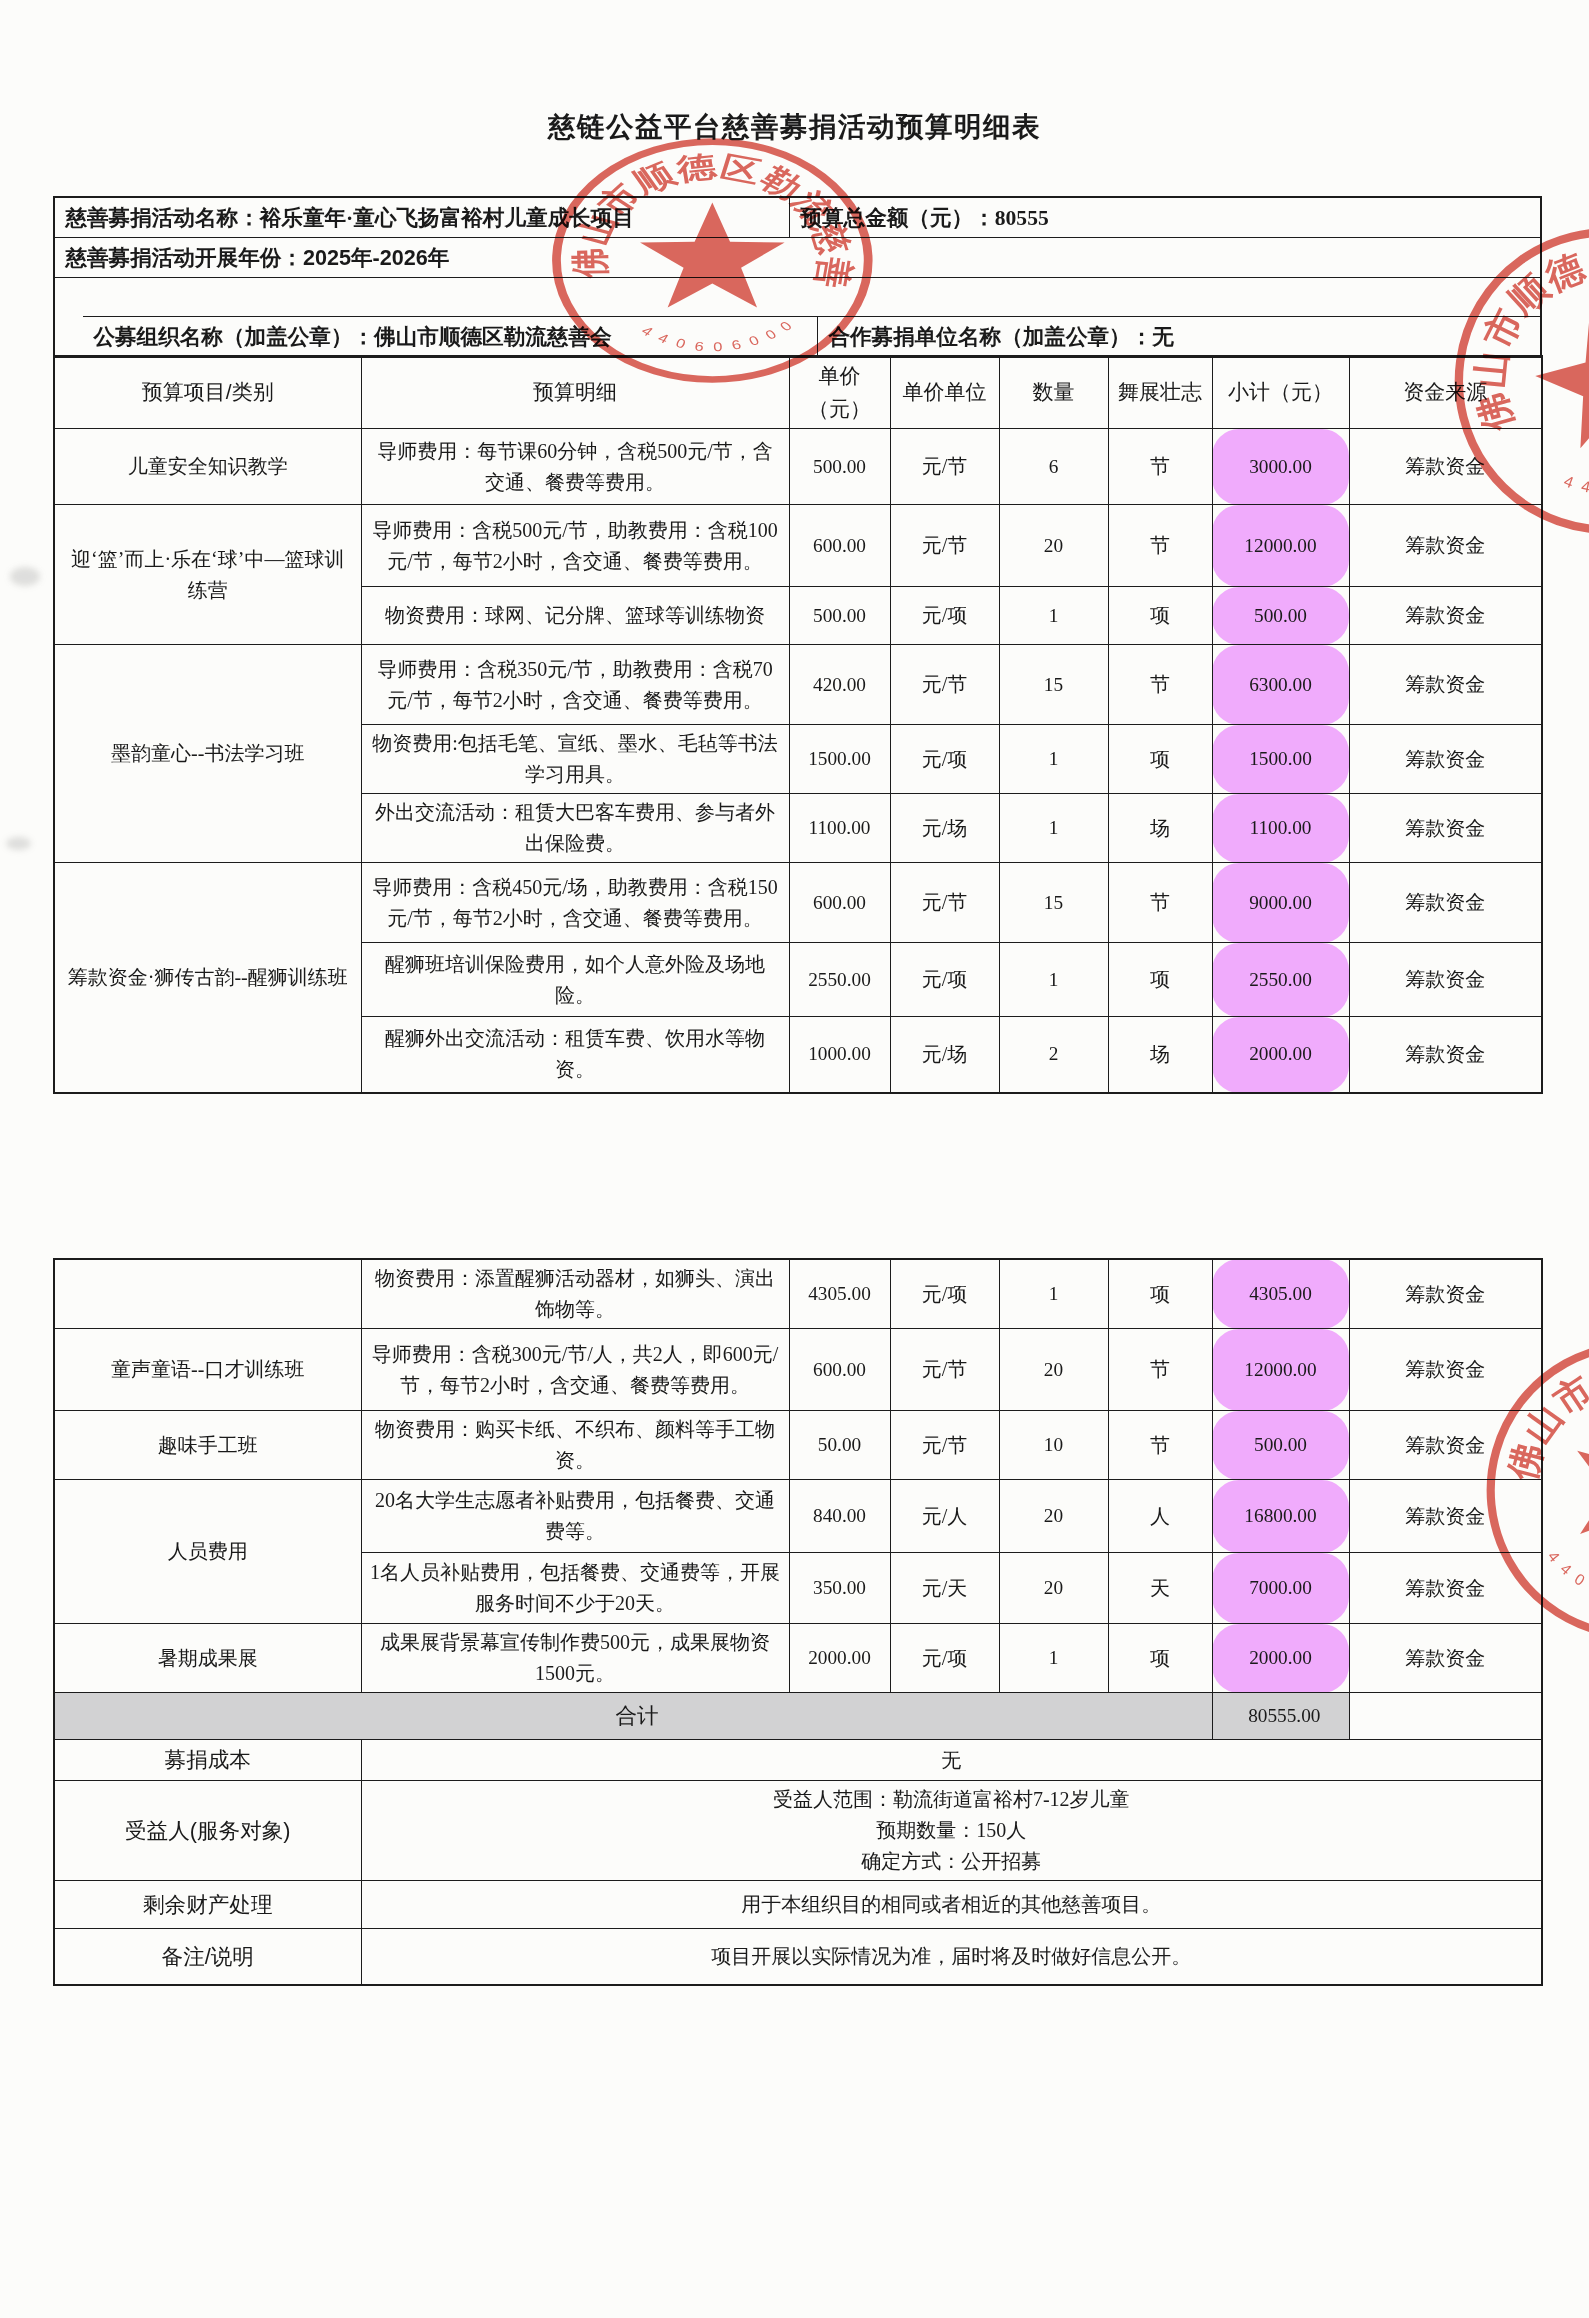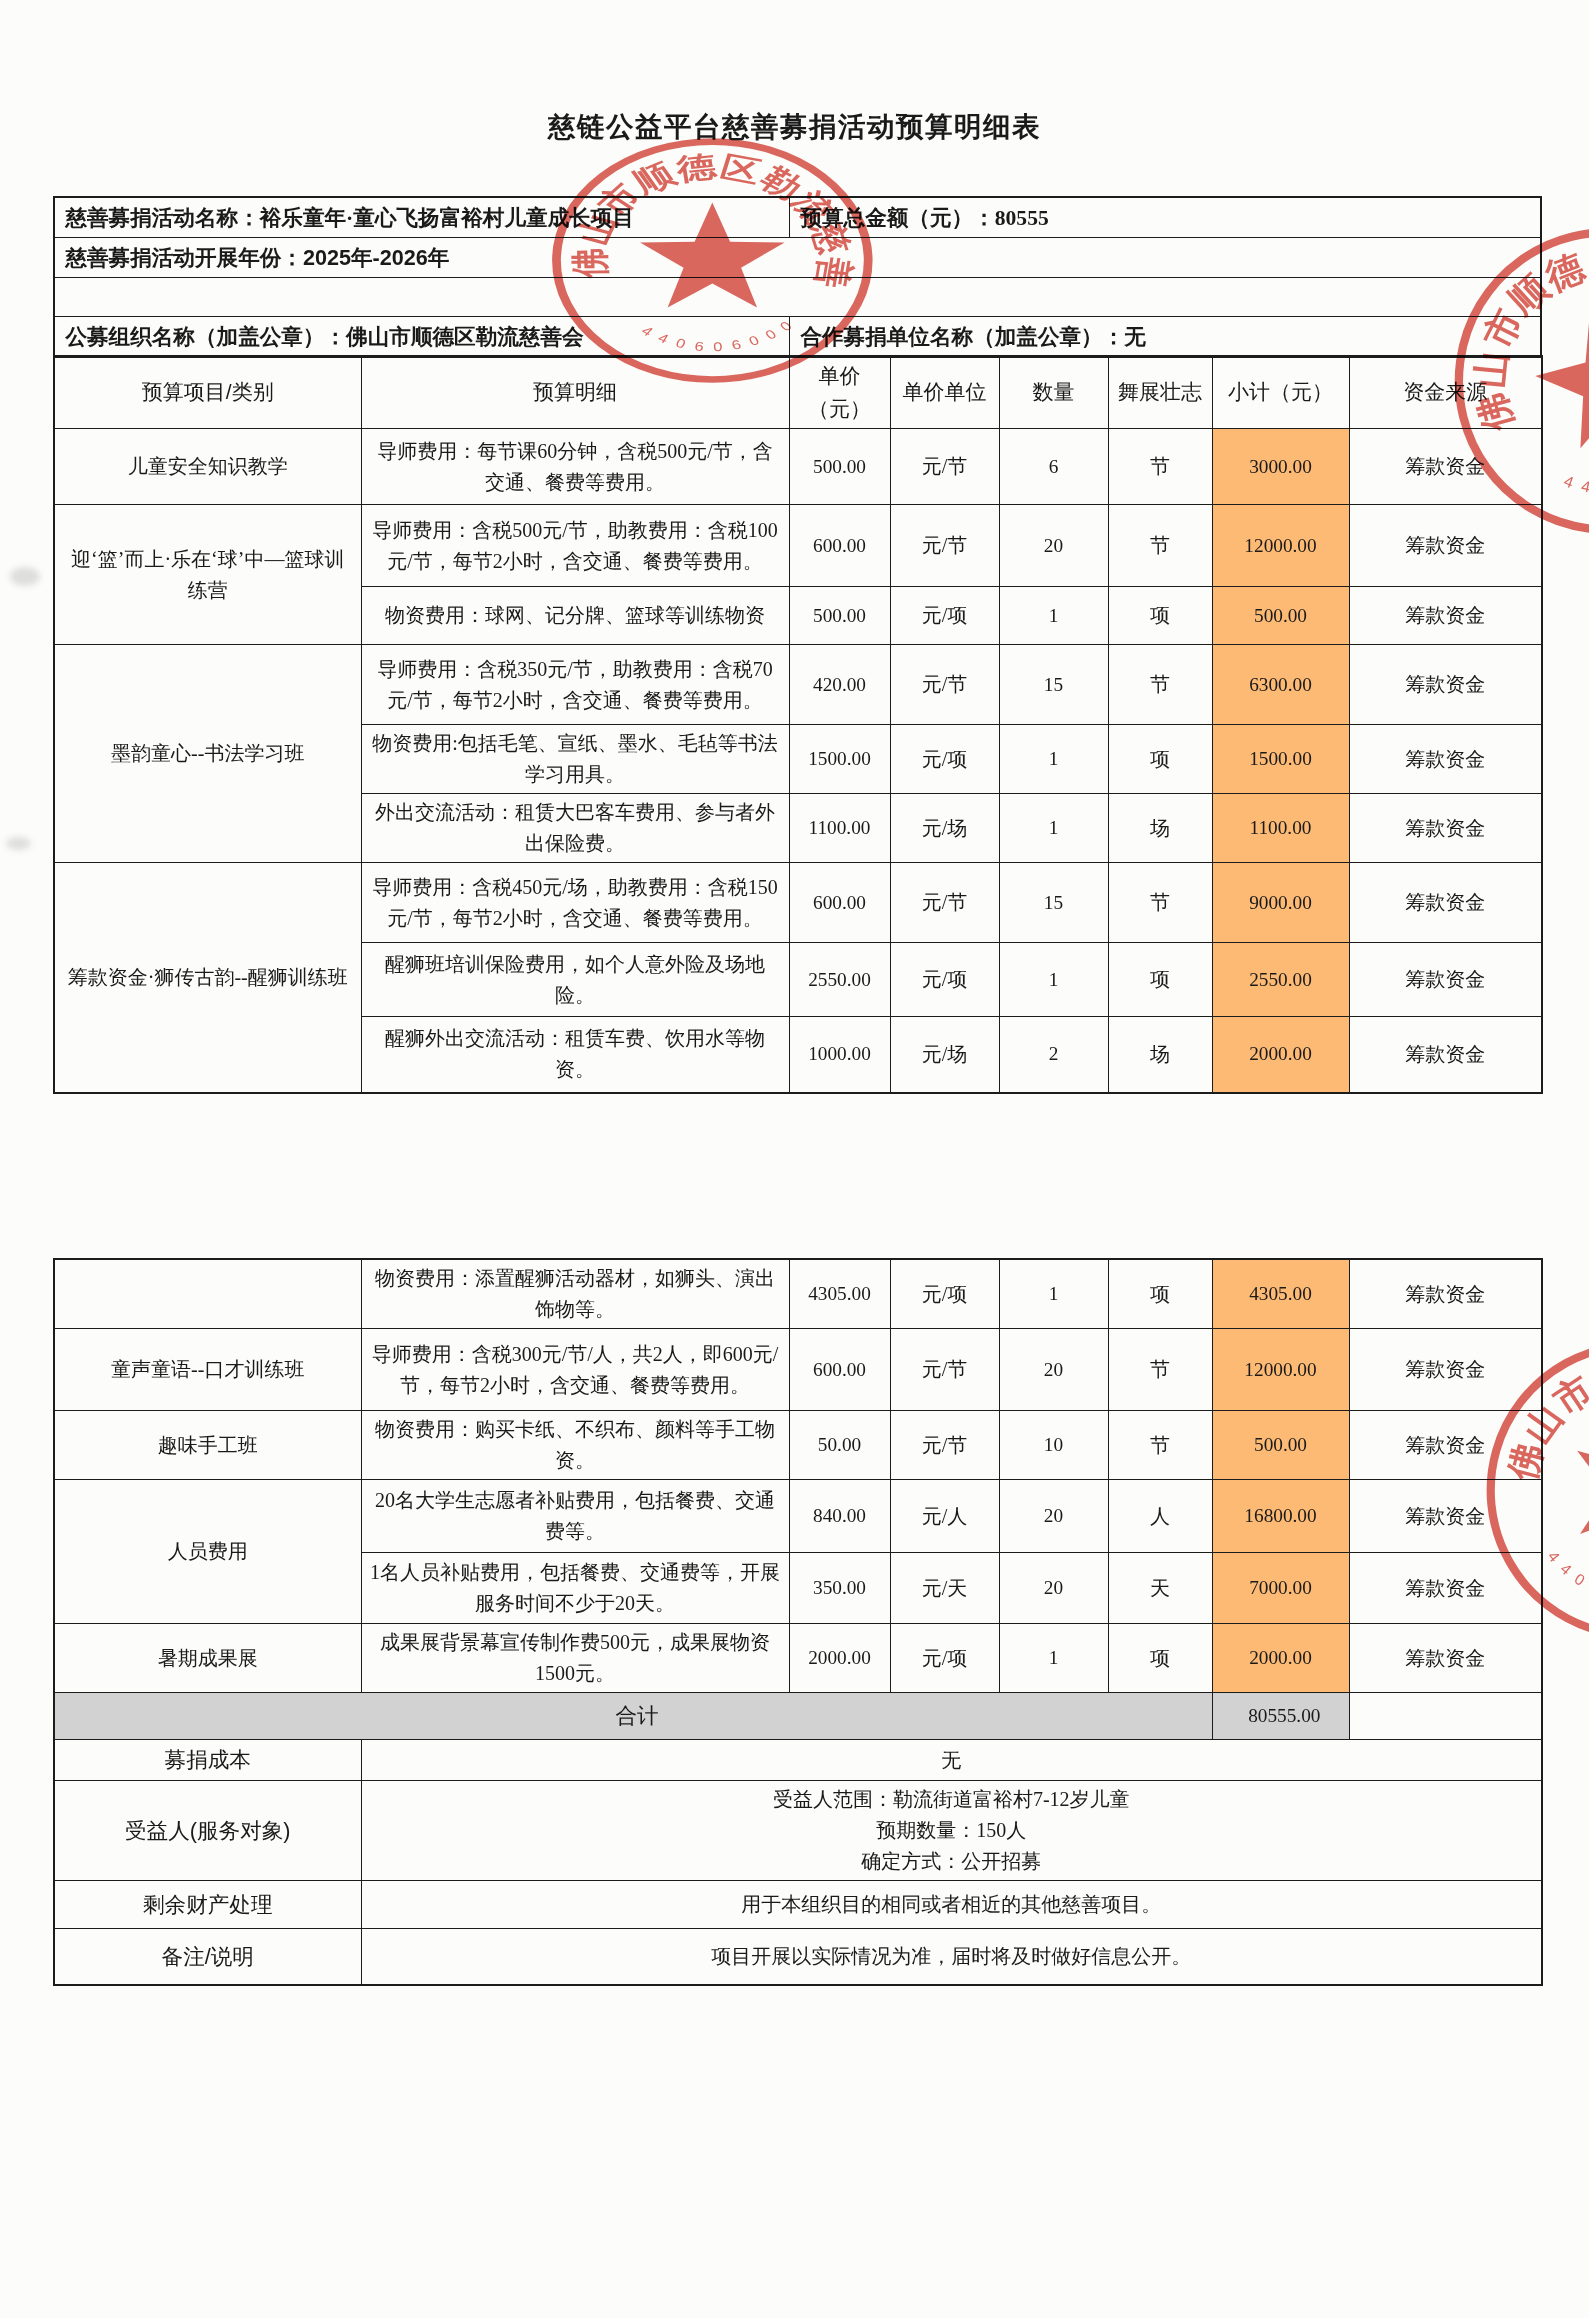--- a/index.html
+++ b/index.html
@@ -25,21 +25,21 @@
   .info-box{
     position:absolute; top:196px; left:53px; width:1489px;
     border:2.2px solid #1c1c1c;
     box-sizing:border-box;
     font-family:"Liberation Sans","DejaVu Sans",sans-serif;
     font-weight:bold; font-size:21.6px;
   }
   .info-row{display:flex; box-sizing:border-box; border-top:1.5px solid #1c1c1c; align-items:center;}
   .info-row:first-child{border-top:none;}
   .info-cell{display:flex; align-items:center; padding-left:10.4px; box-sizing:border-box; height:100%;}
-  .ir1{height:39px;font-family:Liberation Serif, serif;} .ir2{height:40px;align-items:flex-end;} .ir3{height:39px;} .ir4{height:40px;}
+  .ir1{height:39px;font-family:Liberation Serif, serif;} .ir2{height:40px;align-items:flex-end;} .ir3{height:39px;} .ir4{height:40px;margin-left:28px;}
   .cell-left{width:735px; border-right:1.5px solid #1c1c1c;}
   .cell-right{flex:1;}
   
   table.budget{
     position:absolute; left:53px;
     width:1489px; table-layout:fixed;
     border-collapse:collapse;
     font-size:20px;
   }
   table.budget td,table.budget th{
@@ -49,21 +49,21 @@
     line-height:1.55;
     font-weight:normal;
   }
   table.budget{border:2.2px solid #1c1c1c;}
   .t1{top:355px;} .t2{top:1258px;}
   th.colhead{
     font-family:"Liberation Sans","DejaVu Sans",sans-serif;
     font-weight:bold; font-size:21px;
   }
   td.num{font-size:19.3px;}
-  td.subtotal{background:#fdba74;}
+  td.subtotal{background:#f0abfc;border-radius:27px;}
   tr.total-row td{background:#d2d2d3;padding-left:15px;}
   tr.total-row td.last{background:#fcfcfa;}
   td.total-label{
     font-family:"Liberation Sans","DejaVu Sans",sans-serif;
     font-weight:bold; font-size:21.6px;
   }
   td.flabel{
     font-family:"Liberation Sans","DejaVu Sans",sans-serif;
     font-weight:bold; font-size:21.6px;
   }

